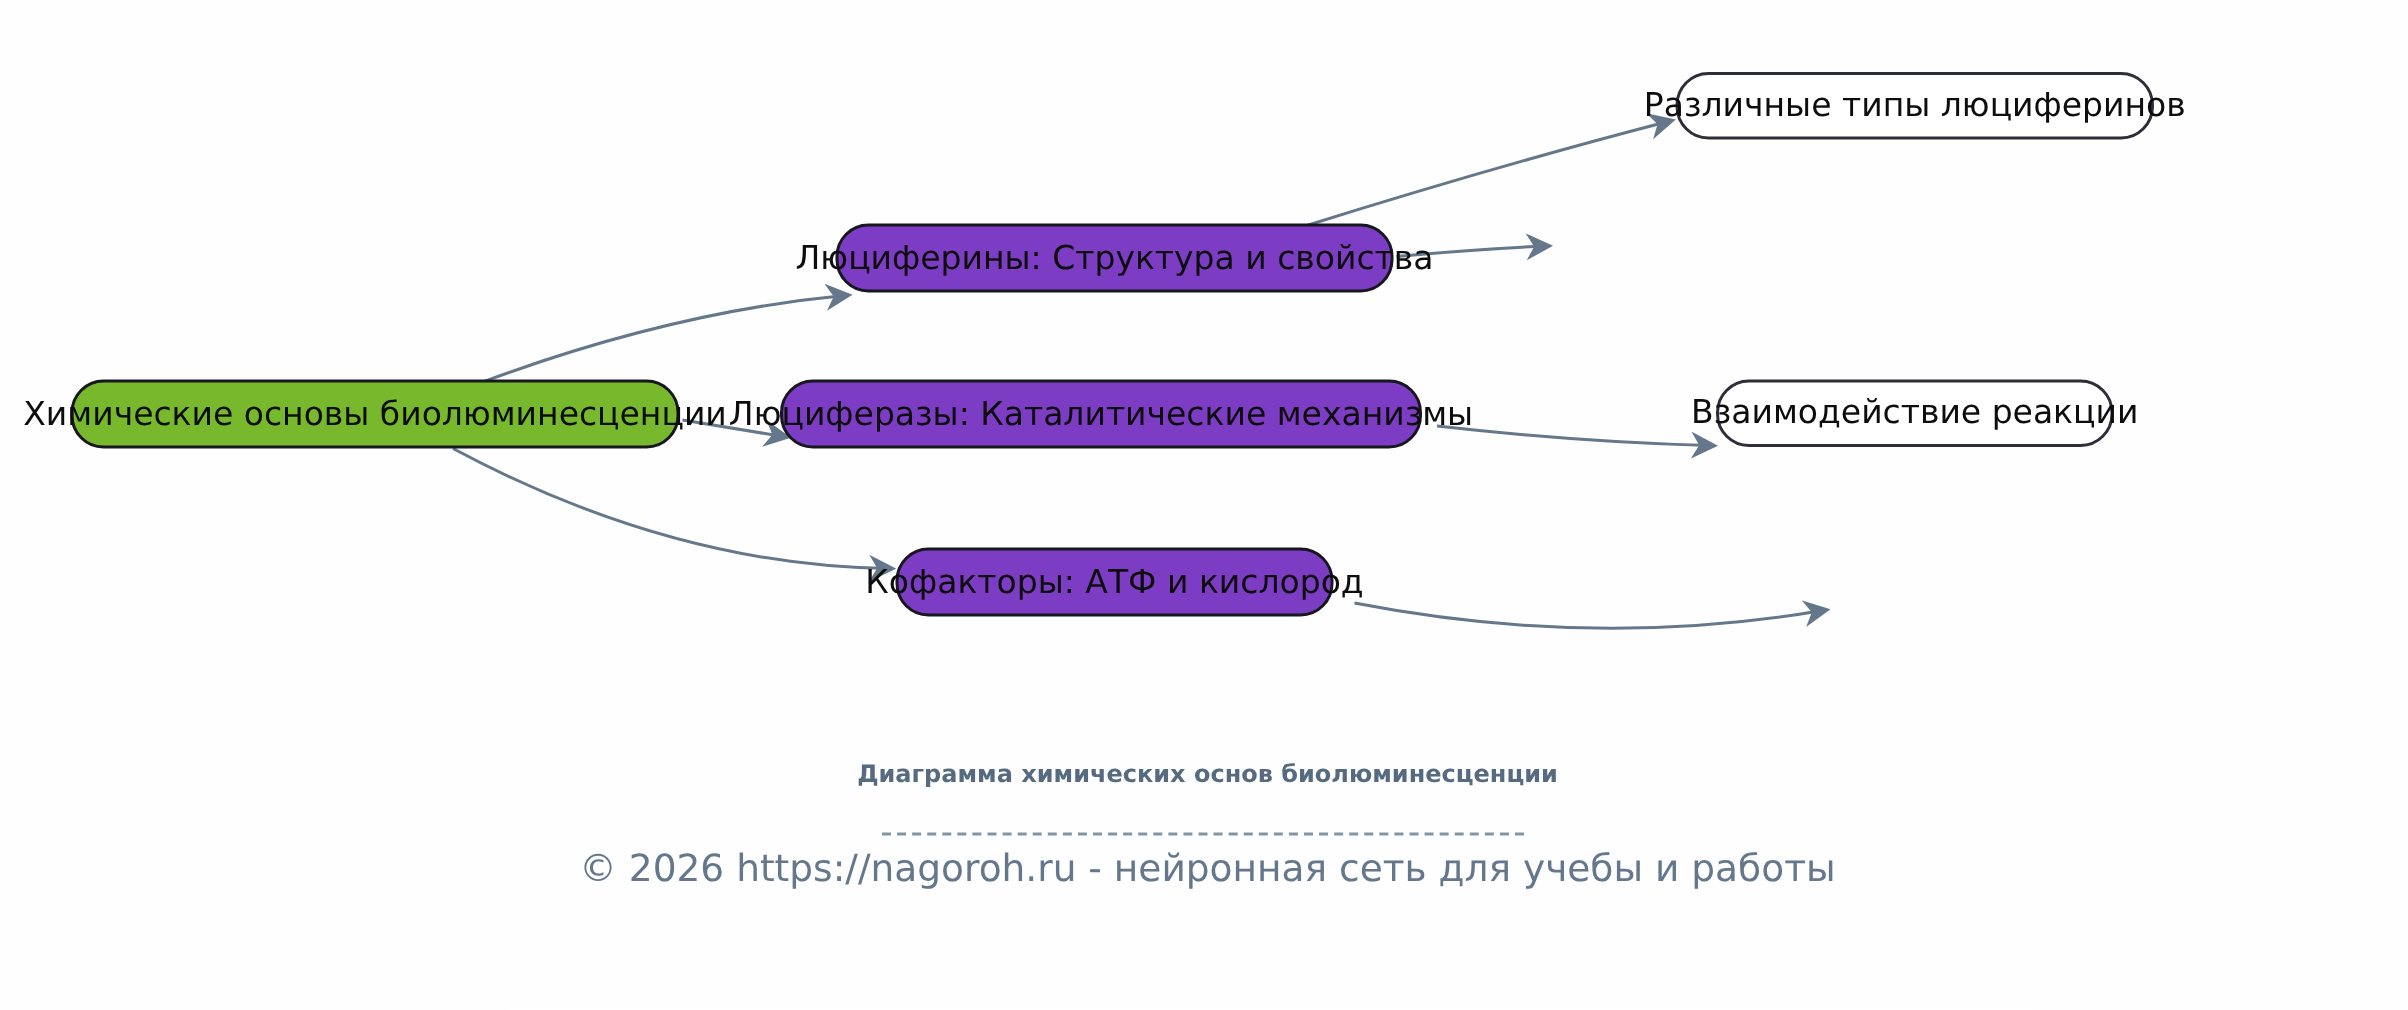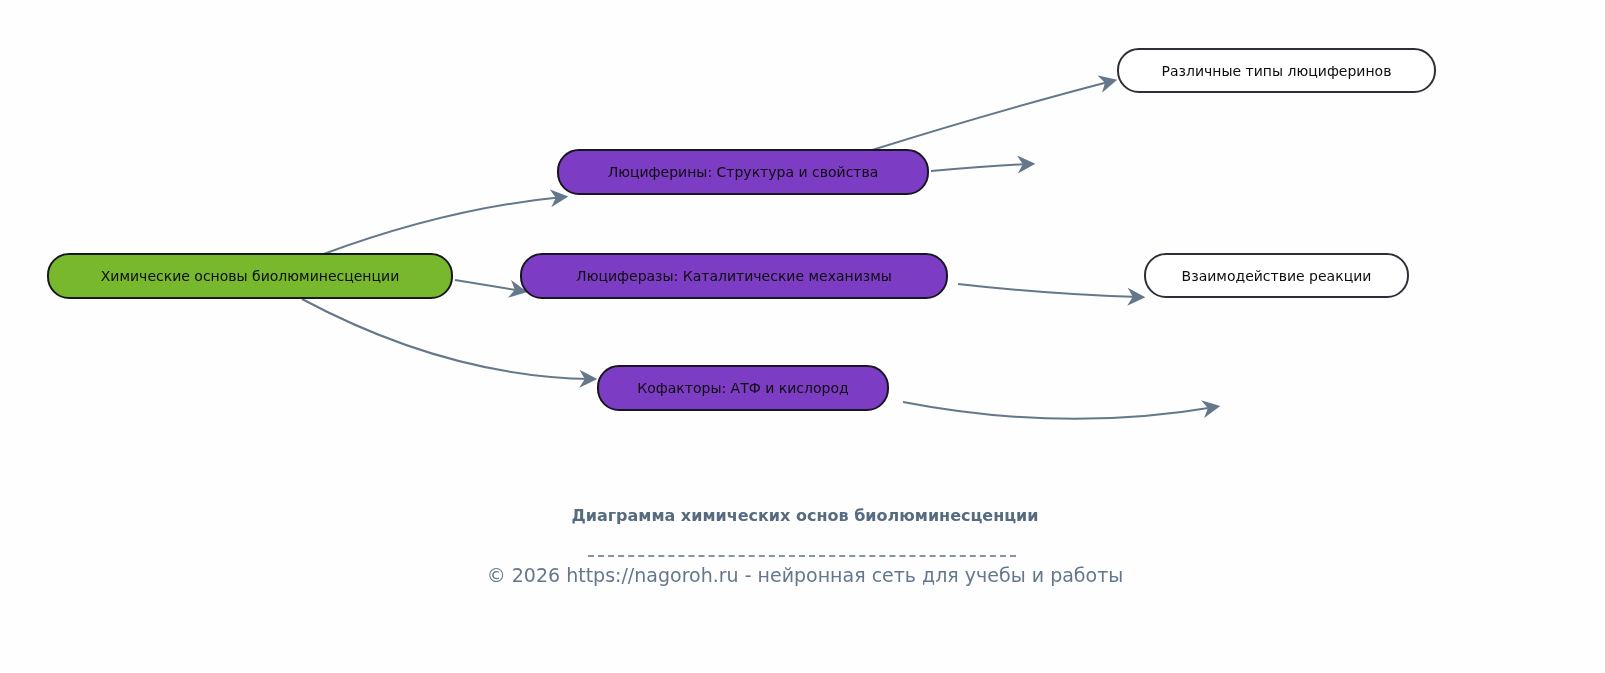--- a/index.html
+++ b/index.html
@@ -10,21 +10,21 @@
     font-family:"DejaVu Sans","Liberation Sans",sans-serif;
     overflow:hidden;
   }
   #edges{position:absolute;left:0;top:0;width:1605px;height:673px;}
   .edge{fill:none;stroke:var(--edge);stroke-width:2;}
   .arrowhead{fill:var(--edge);}
   .node{
     position:absolute;
     display:flex;align-items:center;justify-content:center;
     white-space:nowrap;
-    font-size:14px;color:#0d0d0d;
+    font-size:22px;color:#0d0d0d;
     border-radius:22px;
     box-sizing:border-box;
   }
   .node-root{
     background:var(--root-fill);
     border:2.5px solid var(--node-border);
     text-align:right;
   }
   .node-branch{
     background:var(--branch-fill);
@@ -50,21 +50,21 @@
     font-size:16px;font-weight:bold;
     color:var(--footer-title);
   }
   .footer-line{
     position:absolute;left:588px;top:555px;width:428px;height:0;
     border-top:2px dashed var(--footer-line);
   }
   .footer-copy{
     position:absolute;left:5px;top:564px;width:1600px;
     text-align:center;
-    font-size:19px;
+    font-size:25px;
     color:var(--footer-text);
   }
 </style>
 </head>
 <body>
 
 <div id="canvas">
 
   <svg id="edges" viewBox="0 0 1605 673" xmlns="http://www.w3.org/2000/svg">
     <defs>

